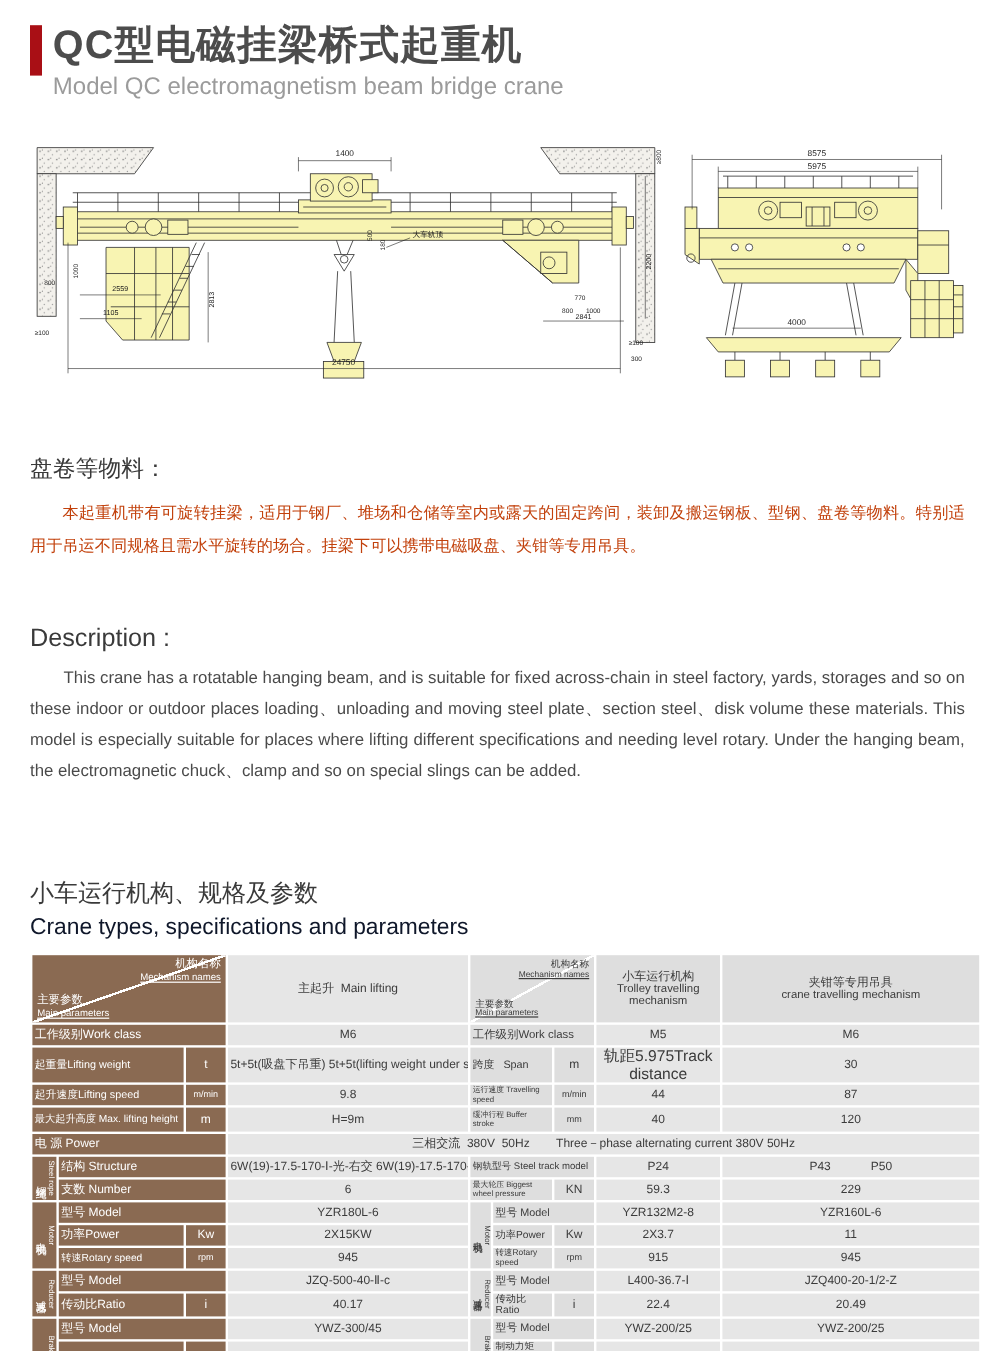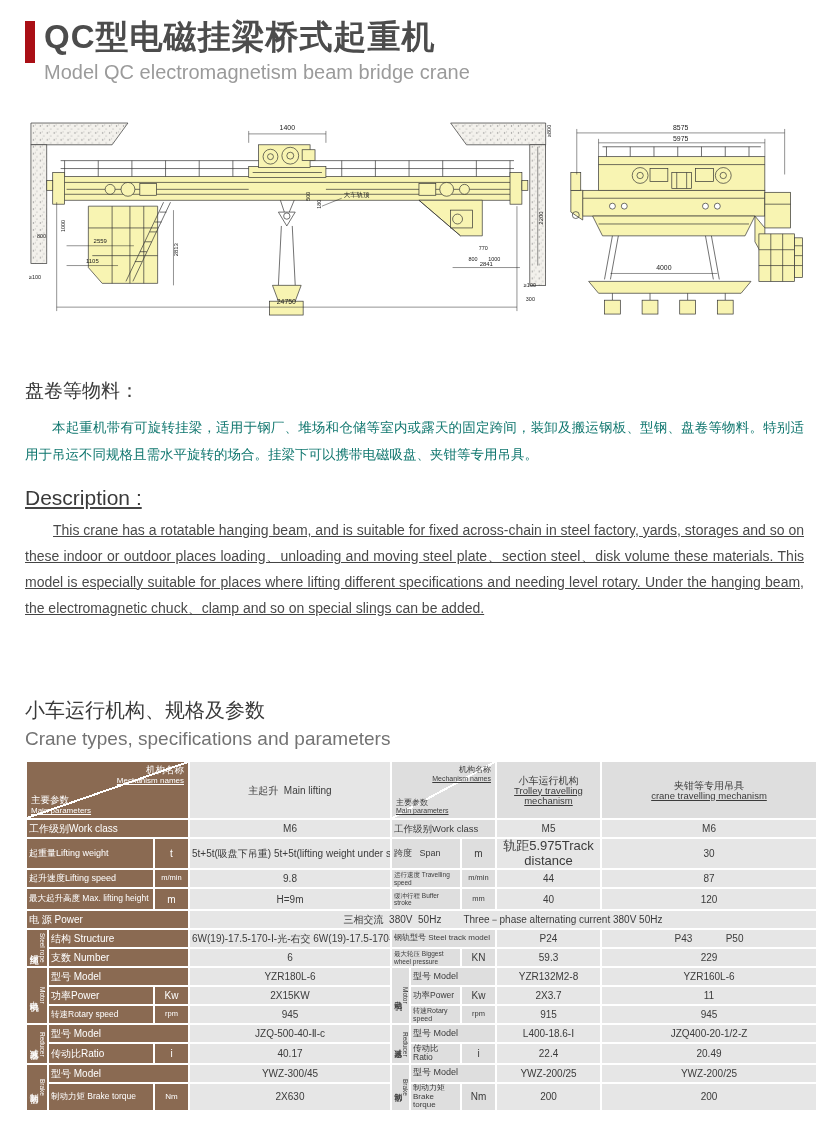--- a/index.html
+++ b/index.html
@@ -17,27 +17,27 @@
 
   
   .drawings{margin-top:32px;display:flex;justify-content:space-between;align-items:flex-start;}
   svg{display:block;}
   svg text{font-family:"Liberation Sans","DejaVu Sans",sans-serif;fill:#222;}
   .dim{font-size:7px;}
 
   
   .sec-h{font-size:19px;color:#3a3a3a;font-weight:500;margin:0;}
   .sec-h.en{font-size:21px;}
-  .body-zh{margin:10px 0 0 0;font-size:13.5px;line-height:2.0;color:#0f766e;text-align:justify;text-indent:2em;}
+  .body-zh{margin:10px 0 0 0;font-size:13.5px;line-height:2.0;color:#c2410c;text-align:justify;text-indent:2em;}
   .body-en{margin:8px 0 0 0;font-size:14px;line-height:1.85;color:#4a4a4a;text-align:justify;text-indent:2em;}
   .sec1{margin-top:50px;}
-  .sec2{margin-top:18px;text-decoration:underline;}
+  .sec2{margin-top:52px;}
   .sec3{margin-top:76px;}
   .sec3 .zh{font-size:20px;color:#3a3a3a;font-weight:500;margin:0;}
-  .sec3 .en{font-size:19px;color:#737373;margin:4px 0 0 0;font-weight:400;}
+  .sec3 .en{font-size:19px;color:#0f172a;margin:4px 0 0 0;font-weight:400;}
 
   
   table.spec{border-collapse:separate;border-spacing:2px;margin-top:10px;width:793px;table-layout:fixed;background:#fff;}
   table.spec td{padding:0 2px;font-size:10px;line-height:1.1;overflow:hidden;height:17px;vertical-align:middle;}
   td.lb{background:#8a6a52;color:#fff;padding-left:5px;}
   td.lu{background:#8a6a52;color:#fff;text-align:center;padding:0;}
   td.v{background:#e6e6e6;color:#3b3b3b;text-align:center;font-size:10.5px;}
   td.rl{background:#dedede;color:#3b3b3b;font-size:8px;padding-left:3px;}
   td.ru{background:#dedede;color:#3b3b3b;text-align:center;font-size:9px;padding:0;}
   td.gz{background:#8a6a52;color:#fff;padding:0;}
@@ -48,21 +48,21 @@
   .vgroup{display:flex;align-items:center;justify-content:center;}
   .vzh{writing-mode:vertical-rl;text-orientation:upright;font-size:9px;letter-spacing:1px;line-height:1;}
   .ven{writing-mode:vertical-rl;text-orientation:mixed;font-size:6.5px;line-height:1;}
   td.diag{background:#8a6a52;color:#fff;position:relative;padding:0;
     background-image:linear-gradient(to bottom right,transparent calc(50% - 1px),#fff calc(50% - 1px),#fff calc(50% + 1px),transparent calc(50% + 1px));}
   td.diag2{background:#dedede;color:#3b3b3b;position:relative;padding:0;
     background-image:linear-gradient(to bottom right,transparent calc(50% - 1px),#fff calc(50% - 1px),#fff calc(50% + 1px),transparent calc(50% + 1px));}
   .dg-t{position:absolute;top:3px;right:4px;text-align:right;font-size:9.5px;line-height:1.15;}
   .dg-b{position:absolute;bottom:3px;left:4px;text-align:left;font-size:9.5px;line-height:1.15;}
   .dg-t small,.dg-b small{font-size:8px;display:block;text-decoration:underline;}
-  .hd .l2{display:block;font-size:9.5px;text-decoration:underline;}
+  .hd .l2{display:block;font-size:9.5px;}
 </style>
 </head>
 <body>
 
 <div class="page">
 
   <div class="hdr">
     <div class="bar"></div>
     <h1>QC型电磁挂梁桥式起重机</h1>
     <p class="sub">Model QC electromagnetism beam bridge crane</p>
@@ -449,21 +449,21 @@
         </td>
         <td class="lb" colspan="2">型号  Model</td>
         <td class="v">JZQ-500-40-Ⅱ-c</td>
         <td class="gz2" rowspan="2">
           <div class="vgroup">
                 <span class="vzh" style="font-size:8px">减速器</span>
                 <span class="ven">Reducer</span>
               </div>
         </td>
         <td class="rl" colspan="2" style="font-size:9px">型号 Model</td>
-        <td class="v">L400-18.6-Ⅰ</td>
+        <td class="v">L400-36.7-Ⅰ</td>
         <td class="v">JZQ400-20-1/2-Z</td>
       </tr>
       <tr>
         <td class="lb">传动比Ratio</td>
         <td class="lu">i</td>
         <td class="v">40.17</td>
         <td class="rl" style="font-size:8.5px">传动比Ratio</td>
         <td class="ru">i</td>
         <td class="v">22.4</td>
         <td class="v">20.49</td>

